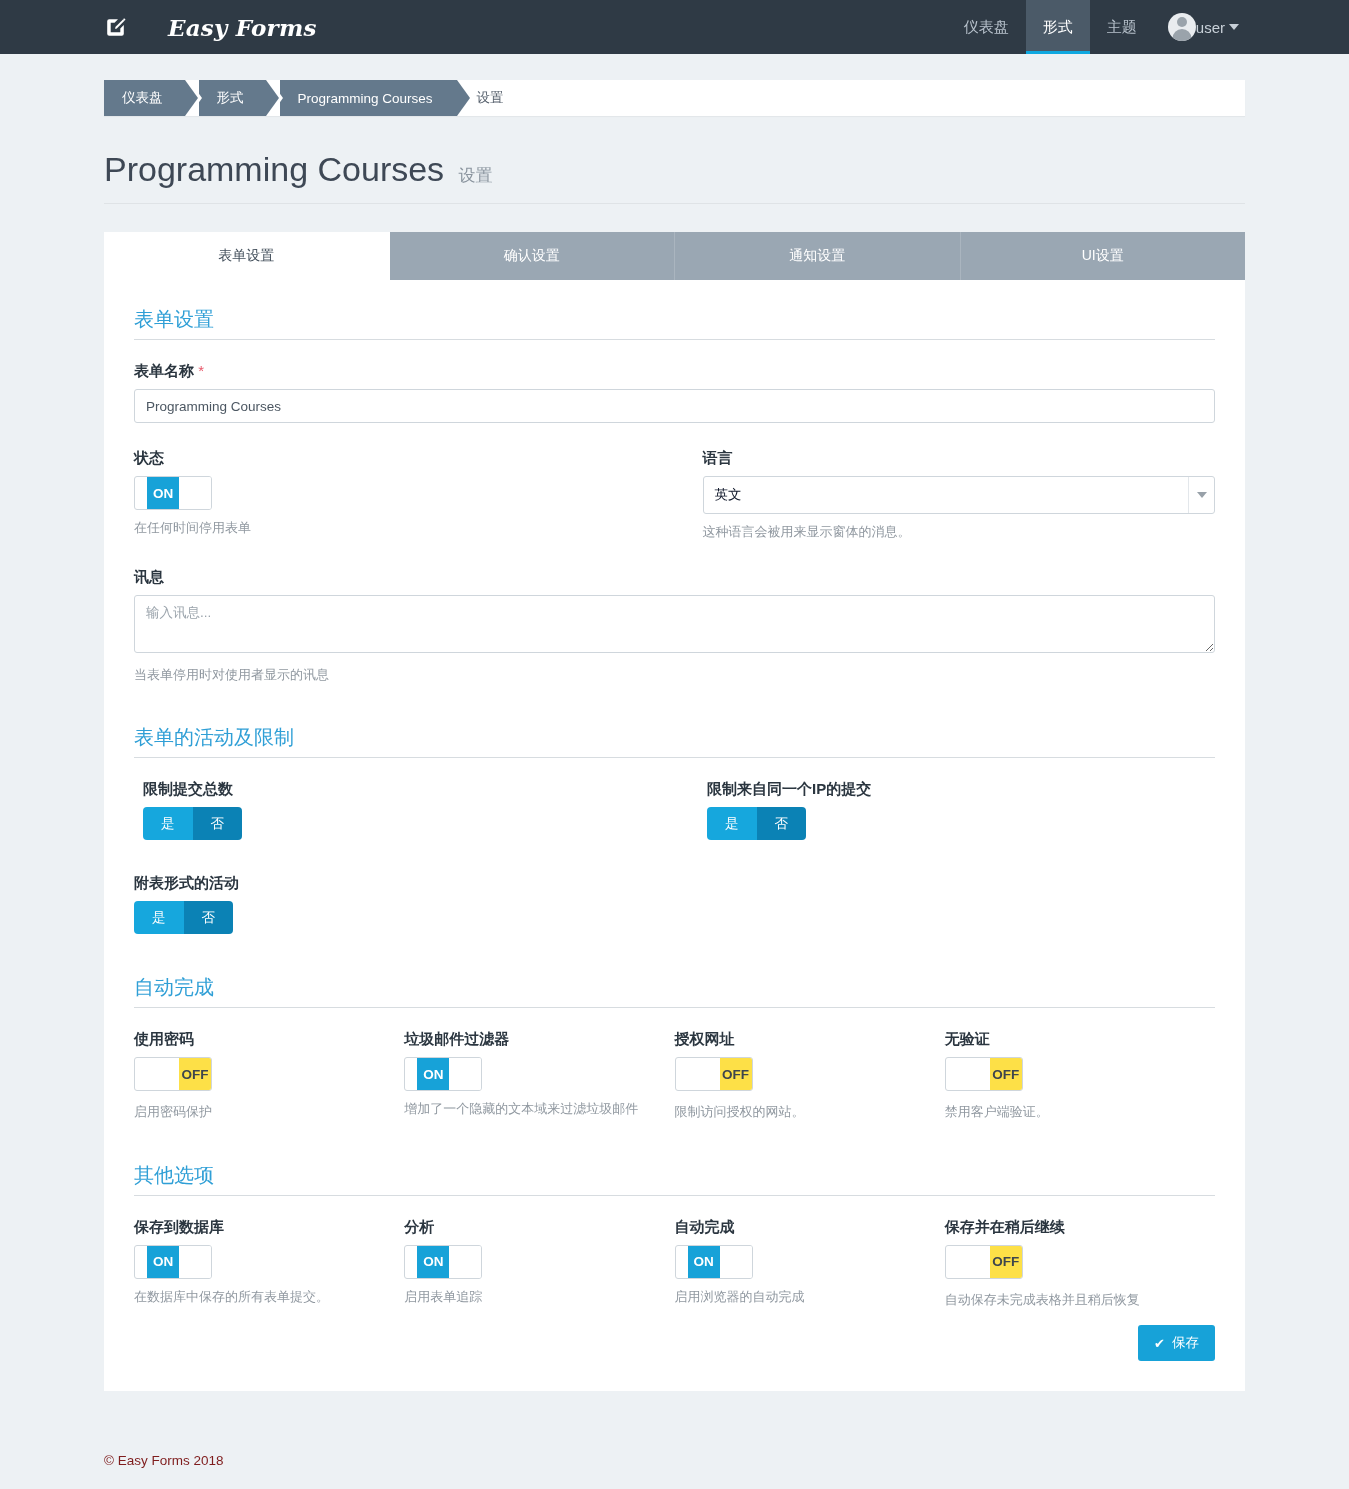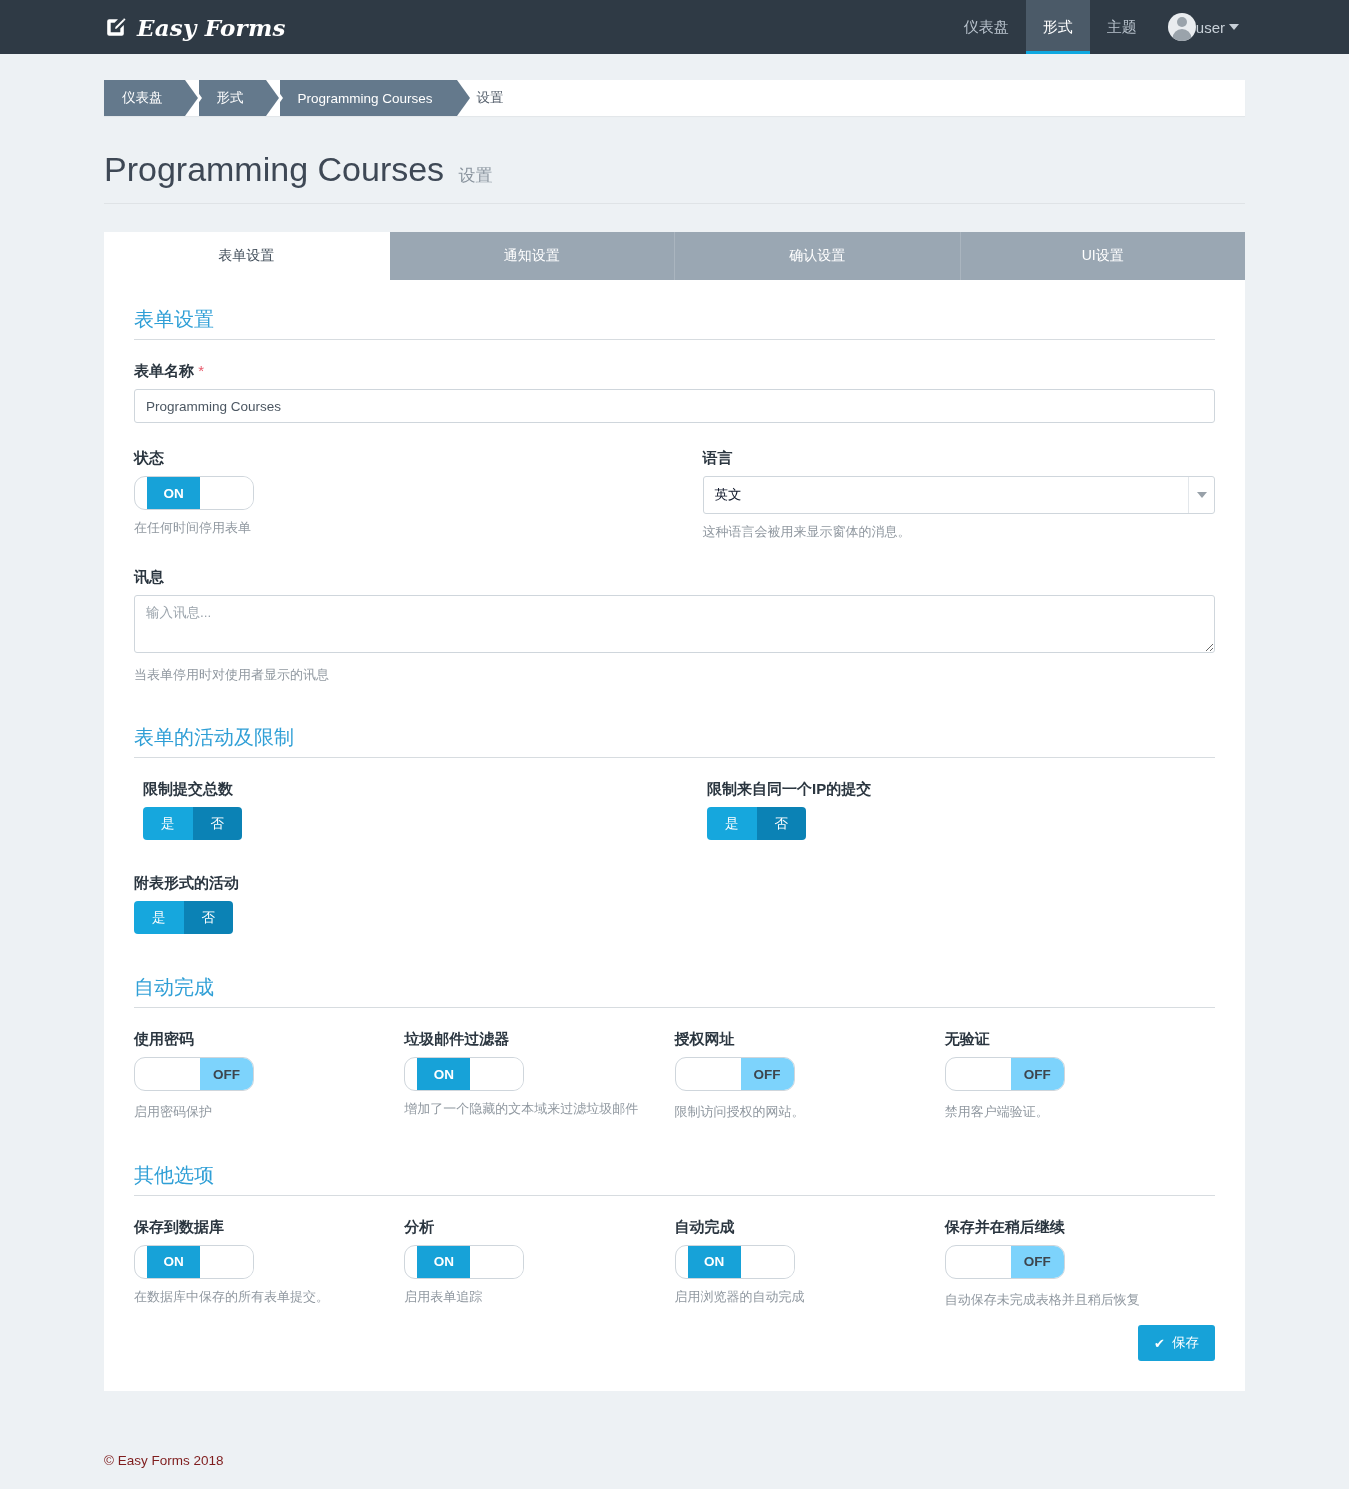--- a/index.html
+++ b/index.html
@@ -27,20 +27,21 @@
     color: #fff;
   }
   .brand-icon { display:flex; align-items:center; }
   .brand-text {
     font-family: "DejaVu Serif", serif;
     font-style: italic;
     font-weight: bold;
     font-size: 23px;
     letter-spacing: .2px;
     color: #ffffff;
+    margin-left: 31px;
   }
   .nav-right {
     margin-left: auto;
     display: flex;
     align-items: stretch;
     padding-right: 104px;
   }
   .nav-item {
     display: flex;
     align-items: center;
@@ -277,42 +278,42 @@
     width: 0; height: 0;
     border-left: 5px solid transparent;
     border-right: 5px solid transparent;
     border-top: 6px solid #98a1a9;
     display: block;
   }
 
   
   .switch {
     display: inline-flex;
-    width: 120px;
+    width: 78px;
     height: 34px;
     border: 1px solid #cfd6dc;
-    border-radius: 11px;
+    border-radius: 3px;
     overflow: hidden;
     cursor: pointer;
     background: #fff;
     user-select: none;
     padding-left: 12px;
   }
   .switch .seg {
     display: flex;
     align-items: center;
     justify-content: center;
     font-size: 13.5px;
     font-weight: bold;
     width: 50%;
   }
   .switch.on .seg-on  { background: #17a2d8; color: #ffffff; }
   .switch.on .seg-off { background: #ffffff; }
   .switch.off .seg-on  { background: #ffffff; }
-  .switch.off .seg-off { background: #7dd3fc; color: #3d454d; }
+  .switch.off .seg-off { background: #fde047; color: #3d454d; }
 
   
   .yesno {
     display: inline-flex;
     border-radius: 4px;
     overflow: hidden;
     cursor: pointer;
     user-select: none;
   }
   .yesno .btn {
@@ -394,22 +395,22 @@
 
   <div class="page-header">
     <h1 class="page-title">Programming Courses</h1>
     <span class="page-subtitle">设置</span>
   </div>
 
   <div class="panel-wrap">
 
     <ul class="tabs">
       <li class="tab active">表单设置</li>
+      <li class="tab">确认设置</li>
       <li class="tab">通知设置</li>
-      <li class="tab">确认设置</li>
       <li class="tab">UI设置</li>
     </ul>
 
     <div class="panel">
 
       <h2 class="section-title">表单设置</h2>
       <div class="section-rule"></div>
 
       <div class="mb-lg">
         <div class="field-label">

